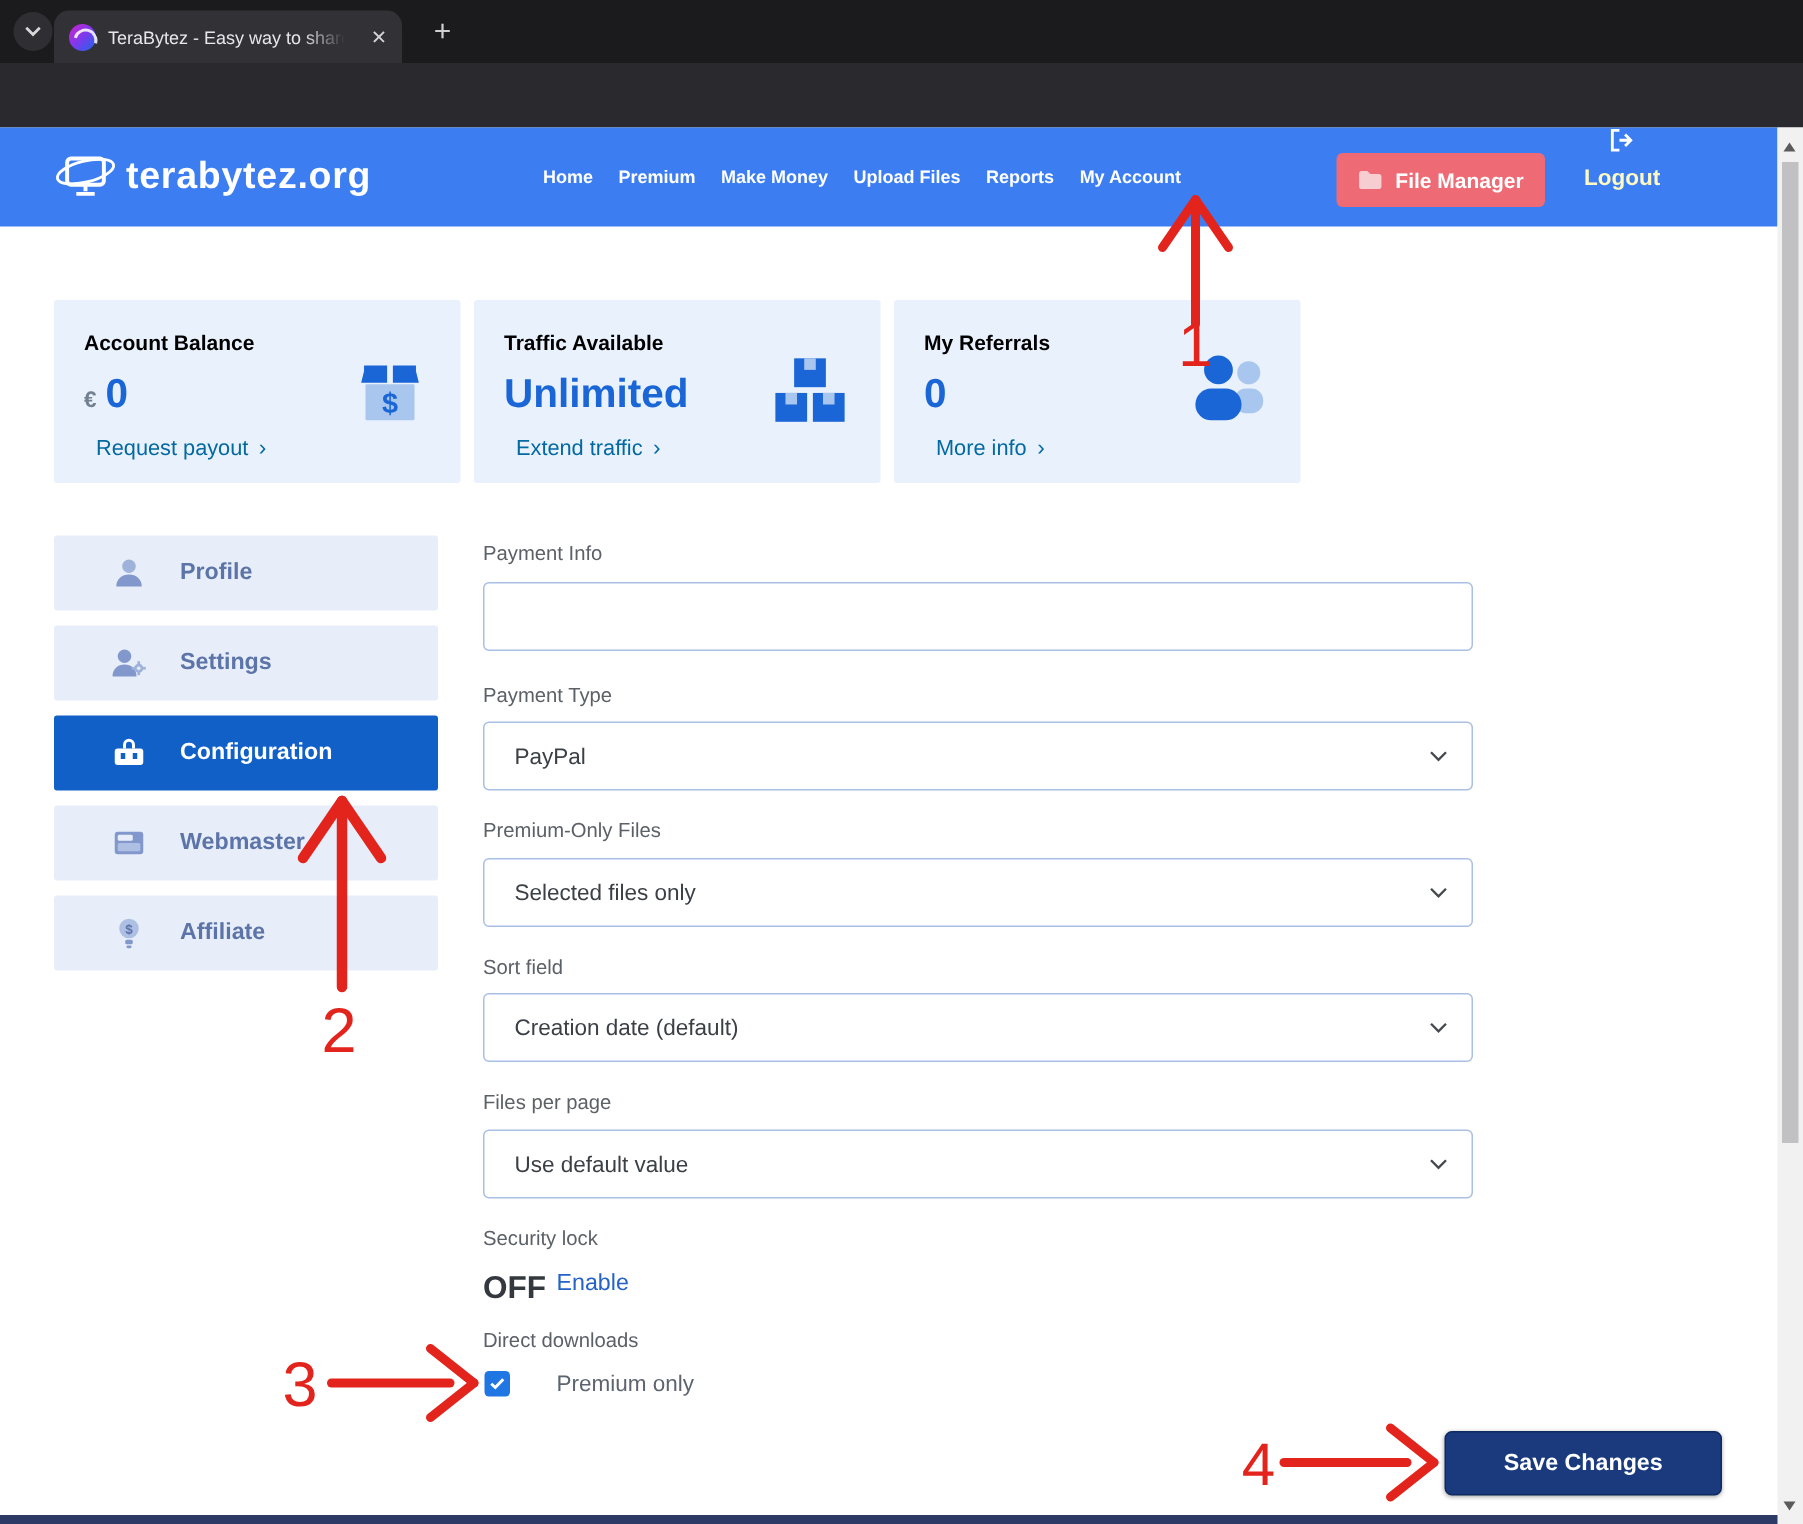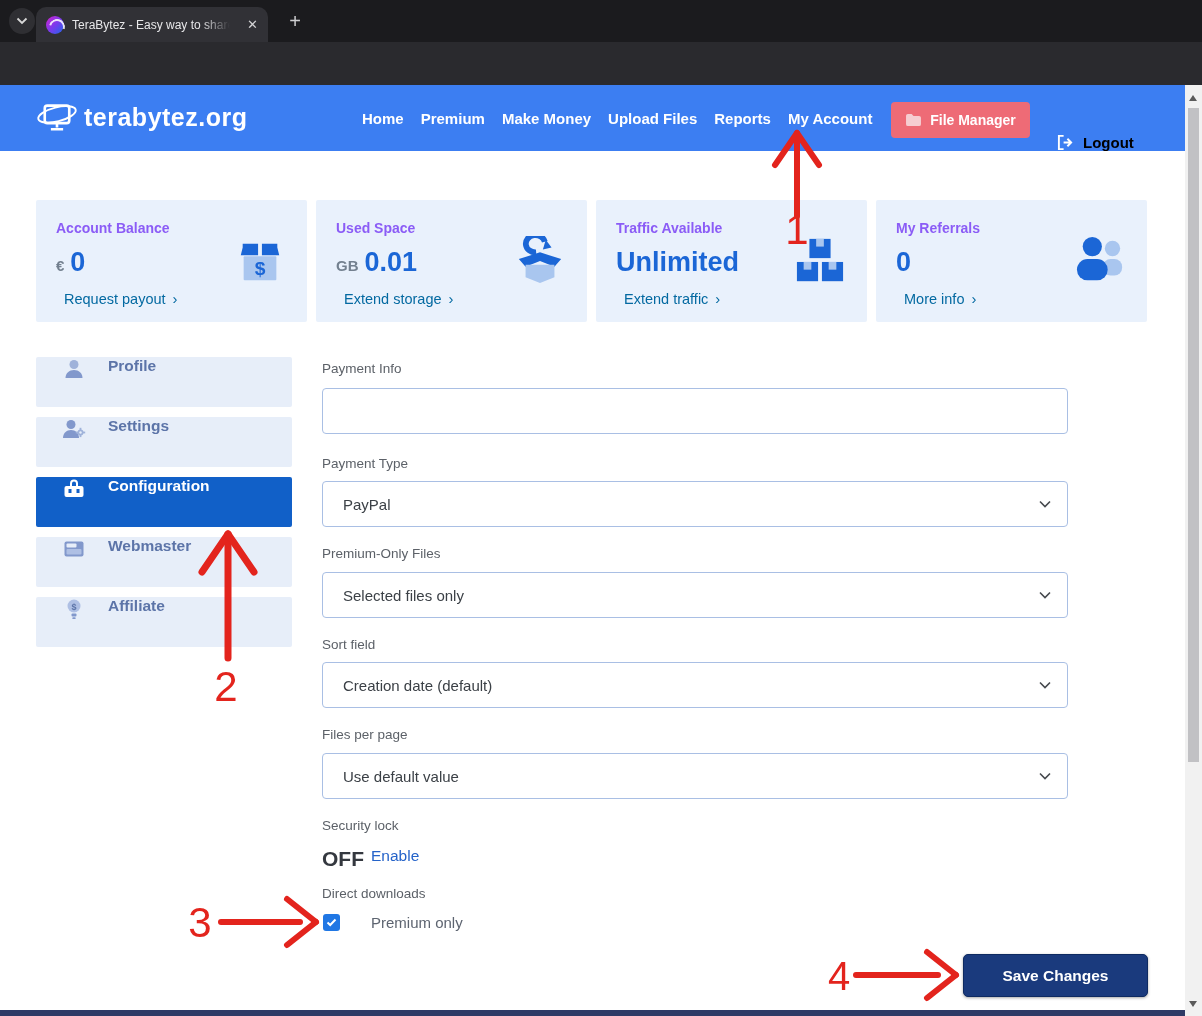--- a/index.html
+++ b/index.html
@@ -27,49 +27,49 @@
   .brace-icon { width:20px; height:20px; border-radius:50%; background:#404045; color:#e8e8e8; font-size:10px; display:flex; align-items:center; justify-content:center; }
   .sep { position:absolute; left:1045px; top:53px; width:1px; height:19px; background:#4a4a4e; }
   .avatar { position:absolute; left:1130px; top:50px; width:26px; height:26px; border-radius:50%; background:#6aa14f; color:#fff; font-size:13px; font-weight:bold; display:flex; align-items:center; justify-content:center; }
   .kebab { position:absolute; left:1170px; top:51px; font-size:17px; color:#c7c7c9; width:20px; text-align:center; letter-spacing:0; }
 
   
   .site-header { position:absolute; left:0; top:85px; width:1185px; height:66px; background:#3c7ef2; }
   .logo { position:absolute; left:36px; top:14px; display:flex; align-items:center; gap:6px; color:#fff; }
   .logo-text { font-size:25px; font-weight:bold; letter-spacing:.5px; }
   .main-nav { position:absolute; left:362px; top:0; height:66px; display:flex; align-items:center; gap:17px; }
-  .nav-item { color:#fff; font-size:15px; font-weight:bold; cursor:pointer; }
+  .nav-item { color:#fff; font-size:12px; font-weight:bold; cursor:pointer; }
   .fm-btn { position:absolute; left:891px; top:17px; width:139px; height:36px; background:#ee6b76; border:none; border-radius:4px; color:#fff; font-size:14px; font-weight:bold; display:flex; align-items:center; justify-content:center; gap:8px; font-family:inherit; }
-  .logout { position:absolute; left:1056px; top:0; height:66px; display:flex; align-items:flex-end; gap:8px; color:#000000; font-size:15px; font-weight:bold; }
+  .logout { position:absolute; left:1056px; top:0; height:66px; display:flex; align-items:center; gap:8px; color:#fef9c3; font-size:15px; font-weight:bold;flex-direction:column; }
 
   
   .scrollbar { position:absolute; left:1185px; top:85px; width:17px; height:931px; background:#f1f1f1; }
   .sb-thumb { position:absolute; left:3px; top:23px; width:11px; height:654px; background:#c1c1c4; }
   .sb-up { position:absolute; left:4px; top:6px; width:0; height:0; border:4.5px solid transparent; border-bottom:6px solid #5a5a5a; }
   .sb-down { position:absolute; left:4px; bottom:5px; width:0; height:0; border:4.5px solid transparent; border-top:6px solid #5a5a5a; }
 
   
   .cards { position:absolute; left:36px; top:200px; display:flex; gap:9px; }
   .card { position:relative; width:271px; height:122px; background:#e9f1fc; border-radius:2px; padding:20px 20px; }
-  .card-title { font-size:14px; font-weight:bold; color:#8b5cf6; }
+  .card-title { font-size:14px; font-weight:bold; color:#000000; }
   .card-value { margin-top:13px; display:flex; align-items:baseline; gap:6px; }
   .card-prefix { font-size:15px; font-weight:bold; color:#73808f; }
   .card-num { font-size:27px; font-weight:bold; color:#1b66d6; line-height:1; }
   .card-link { position:absolute; left:28px; bottom:15px; font-size:14.5px; color:#0369a1; cursor:pointer; }
   .card-link .chev { margin-left:7px; font-size:15px; }
   .card-icon { position:absolute; right:20px; top:36px; }
 
   
   .side-menu { position:absolute; left:36px; top:357px; width:256px; }
-  .side-item { height:50px; margin-bottom:10px; background:#e7eef9; border-radius:2px; display:flex; padding-left:26px; gap:22px; color:#5c74a8; font-size:15.5px; font-weight:bold; cursor:pointer; }
+  .side-item { height:50px; margin-bottom:10px; background:#e7eef9; border-radius:2px; display:flex; align-items:center; padding-left:38px; gap:22px; color:#5c74a8; font-size:15.5px; font-weight:bold; cursor:pointer; }
   .side-item.active { background:#1160c8; color:#fff; }
 
   
   .flabel { position:absolute; left:322px; font-size:13.5px; color:#5c6168; }
-  .field { position:absolute; left:322px; width:746px; height:46px; background:#fff; border:1px solid #a9bfe4; border-radius:4px; font-family:inherit; }
+  .field { position:absolute; left:322px; width:660px; height:46px; background:#fff; border:1px solid #a9bfe4; border-radius:4px; font-family:inherit; }
   .select { display:flex; align-items:center; justify-content:space-between; padding:0 16px 0 20px; font-size:15px; color:#3b4046; cursor:pointer; }
   .off-txt { position:absolute; left:322px; top:847px; font-size:21px; font-weight:bold; color:#34383f; }
   .enable-link { position:absolute; left:371px; top:847px; font-size:15.5px; color:#2563c9; cursor:pointer; }
   .checkbox { position:absolute; left:323px; top:914px; width:17px; height:17px; background:#2077e4; border-radius:3px; display:flex; align-items:center; justify-content:center; cursor:pointer; }
   .cb-label { position:absolute; left:347px; top:914px; font-size:15px; color:#5d6470;margin-left:24px; }
   .save-btn { position:absolute; left:963px; top:954px; width:185px; height:43px; background:#1a3a7d; border:1px solid #0e2a61; border-radius:5px; color:#fff; font-size:15.5px; font-weight:bold; font-family:inherit; box-shadow:0 1px 3px rgba(0,0,0,.35); cursor:pointer; }
 
   .footer-strip { position:absolute; left:0; top:1010px; width:1194px; height:6px; background:#2e3a66; }
 
   .annot { position:absolute; left:0; top:0; width:1202px; height:1016px; pointer-events:none; z-index:50; }
@@ -201,34 +201,20 @@
         </div>
       <div class="card-link"><span>Request payout</span><span class="chev">›</span></div>
       <svg class="card-icon" width="54" height="50" viewBox="0 0 56 52">
         <path d="M10 8 h16 v12 H8 l2 -8 z" fill="#1b66d6"></path>
           <path d="M46 8 H30 v12 h18 l-2 -8 z" fill="#1b66d6"></path>
         <rect x="11" y="21" width="34" height="25" rx="1" fill="#a9c6ef"></rect>
         <text x="28" y="41" font-size="20" font-weight="bold" fill="#1b66d6" text-anchor="middle" font-family="Liberation Sans, sans-serif">$</text>
       </svg>
     </div>
     <div class="card">
-      <div class="card-title">Used Space</div>
-      <div class="card-value">
-          <span class="card-prefix">GB</span>
-          <span class="card-num">0.01</span>
-        </div>
-      <div class="card-link"><span>Extend storage</span><span class="chev">›</span></div>
-      <svg class="card-icon" width="54" height="50" viewBox="0 0 56 52">
-        <path d="M33 6 a10 9 0 1 0 -9 11" stroke="#1b66d6" fill="none" stroke-width="6"></path>
-        <path d="M34 4 l6 8 -9 2 z" fill="#1b66d6"></path>
-        <path d="M6 24 L28 17 L50 24 L43 32 L28 26 L13 32 Z" fill="#1b66d6"></path>
-        <path d="M13 30 h30 v13 l-15 6 l-15 -6 z" fill="#a9c6ef"></path>
-      </svg>
-    </div>
-    <div class="card">
       <div class="card-title">Traffic Available</div>
       <div class="card-value">
           <span class="card-num">Unlimited</span>
         </div>
       <div class="card-link"><span>Extend traffic</span><span class="chev">›</span></div>
       <svg class="card-icon" width="54" height="50" viewBox="0 0 56 52">
         <rect x="17" y="3" width="22" height="20" fill="#1b66d6"></rect>
           <rect x="24" y="3" width="8" height="8" fill="#a9c6ef"></rect>
         <rect x="4" y="27" width="22" height="20" fill="#1b66d6"></rect>
           <rect x="11" y="27" width="8" height="8" fill="#a9c6ef"></rect>

